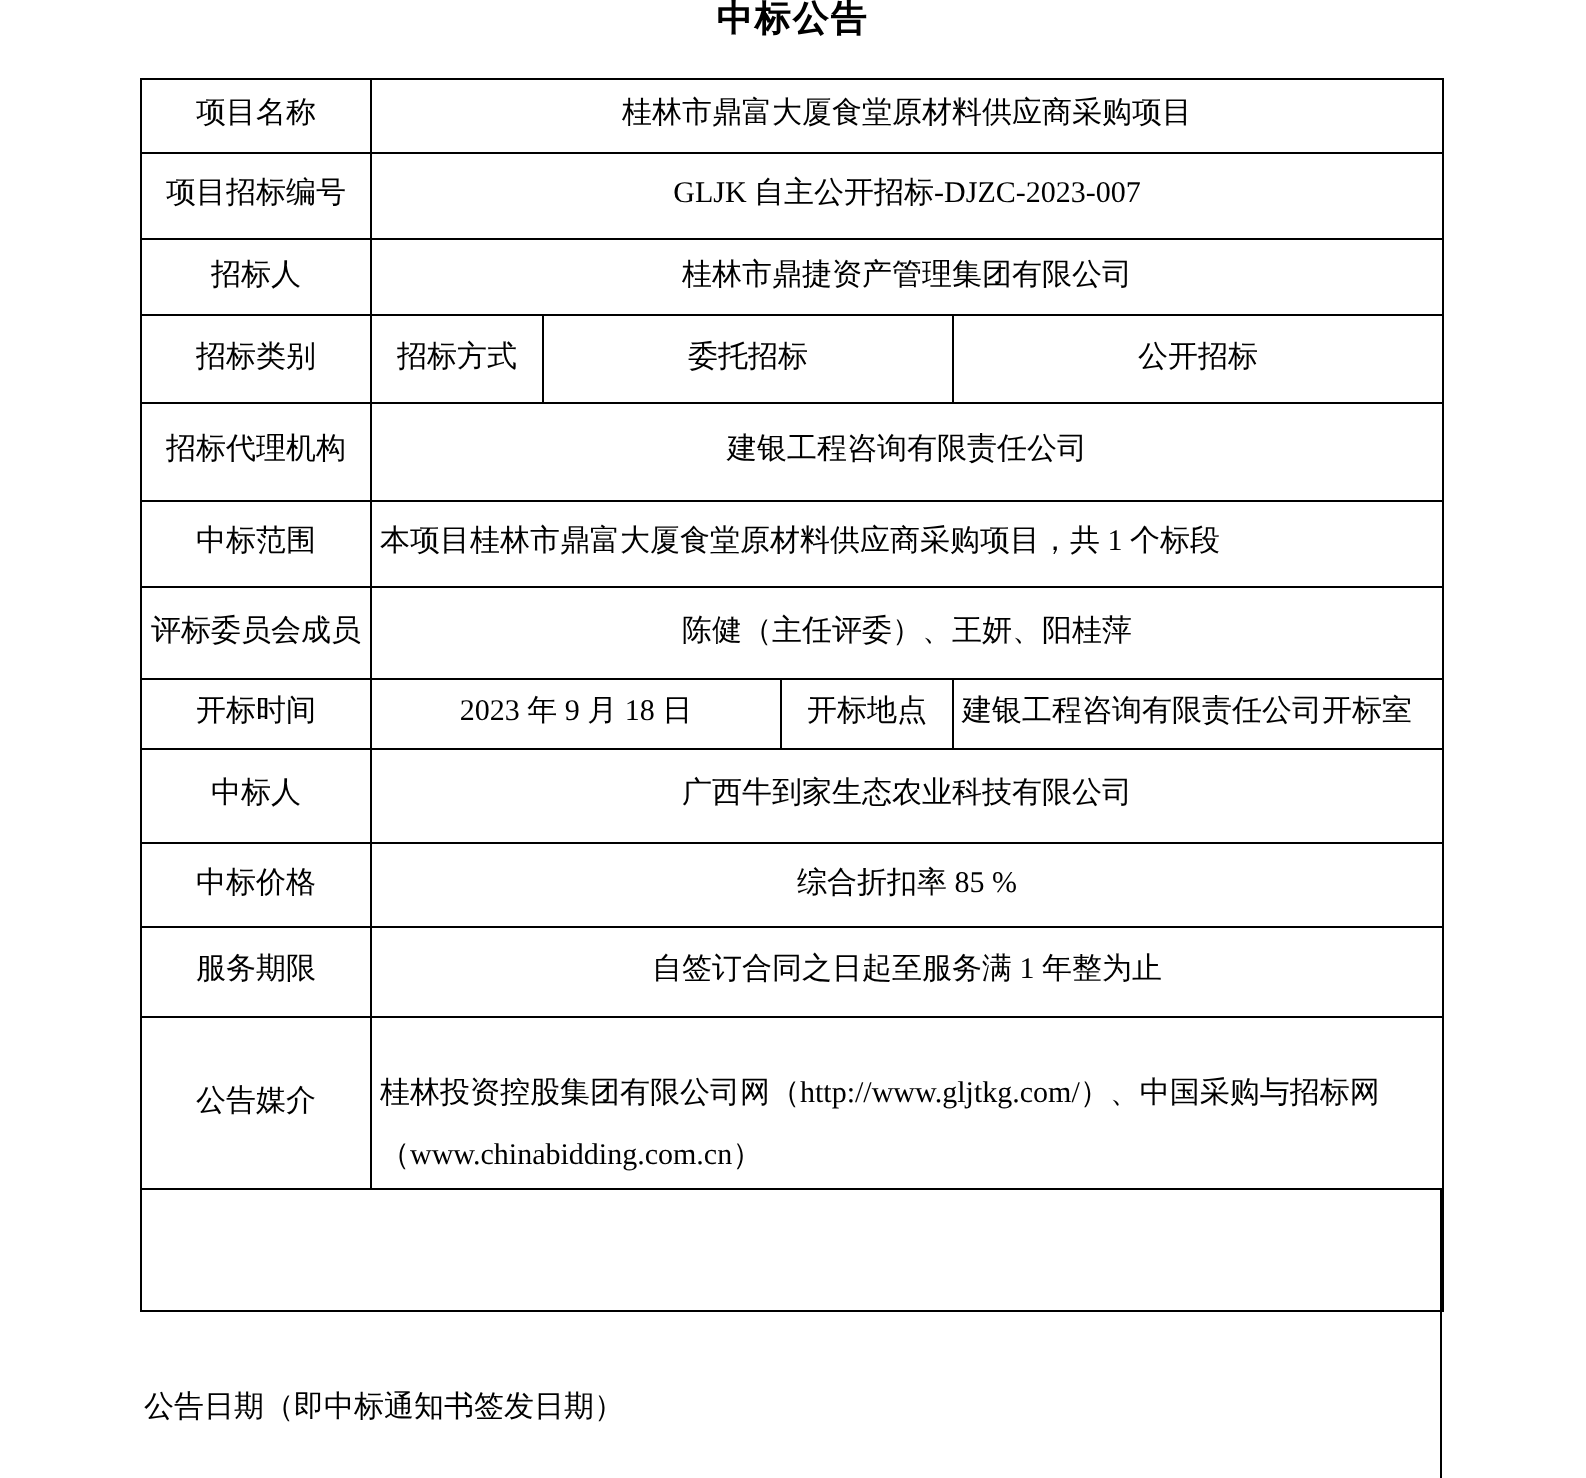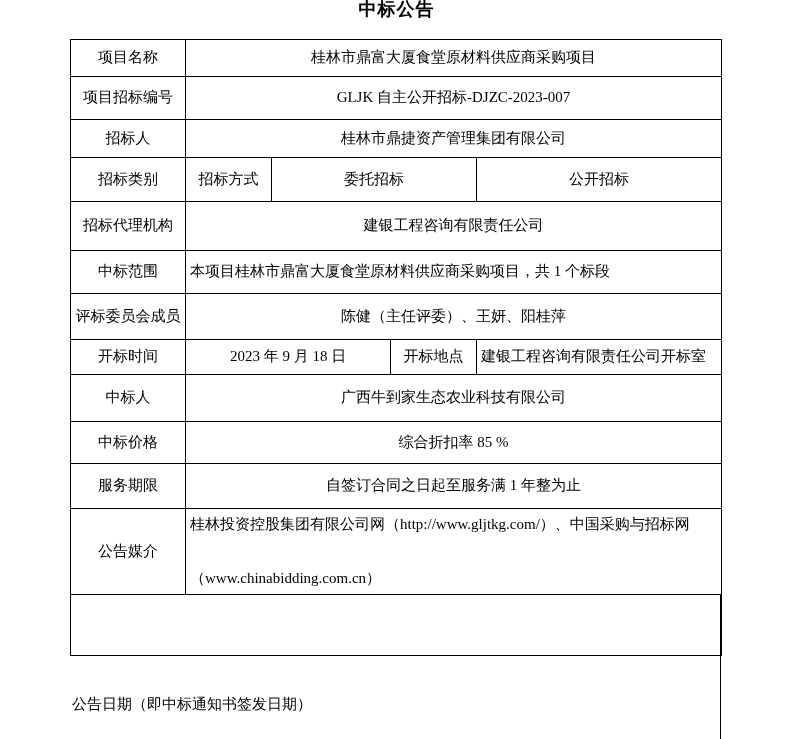--- a/index.html
+++ b/index.html
@@ -25,21 +25,21 @@
     border-right:1px solid #000;box-sizing:border-box;padding:0 2px;
     line-height:1.3;
   }
   .cell:last-child{border-right:none;}
   .lab{flex:0 0 115px;}
   .val{flex:1 1 auto;min-width:0;}
   .c2{flex:0 0 205px;}
   .c3{flex:0 0 86px;}
   .left{justify-content:flex-start;text-align:left;padding-left:4px;}
   .lab-wide{flex:0 0 220px;justify-content:flex-start;text-align:left;padding:0 0 0 1px;}
-  .media-val{flex-direction:column;align-items:flex-start;justify-content:space-between;}
+  .media-val{flex-direction:column;align-items:flex-start;justify-content:flex-end;}
   .media-line{line-height:31px;white-space:nowrap;}
   .h37{height:37px;} .h43{height:43px;font-family:Liberation Serif, serif;} .h38{height:38px;} .h44{height:44px;}
   .h49{height:49px;} .h46{height:46px;} .h35{height:35px;} .h47{height:47px;}
   .h42{height:42px;} .h45{height:45px;} .h86{height:86px;} .h60{height:60px;}
 </style>
 </head>
 <body>
 
 <div class="title">中标公告</div>
 

